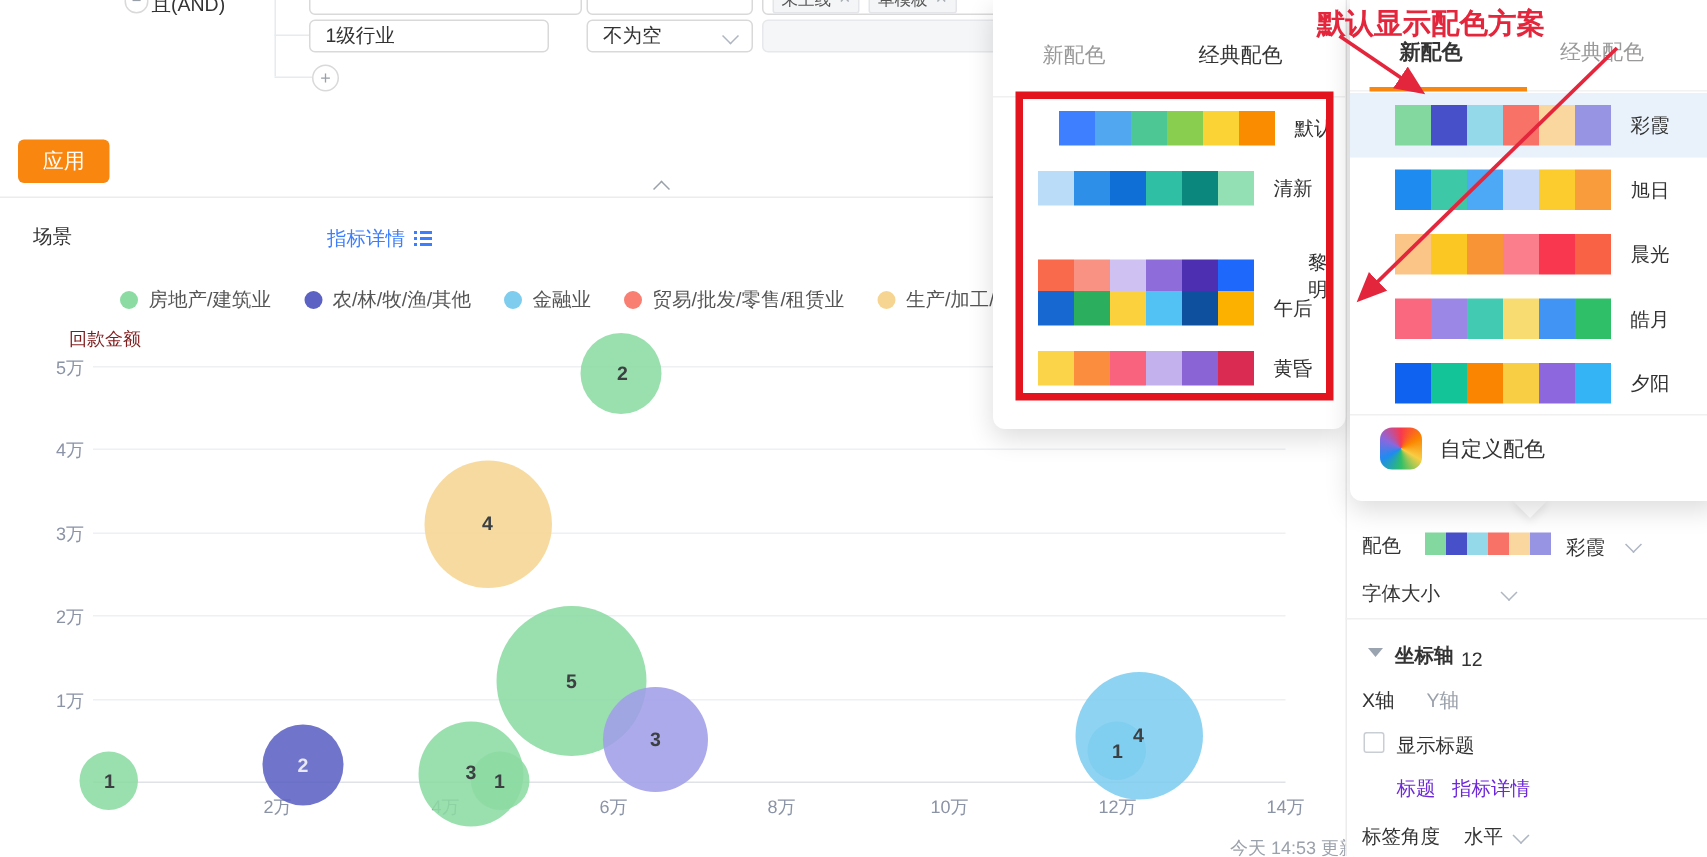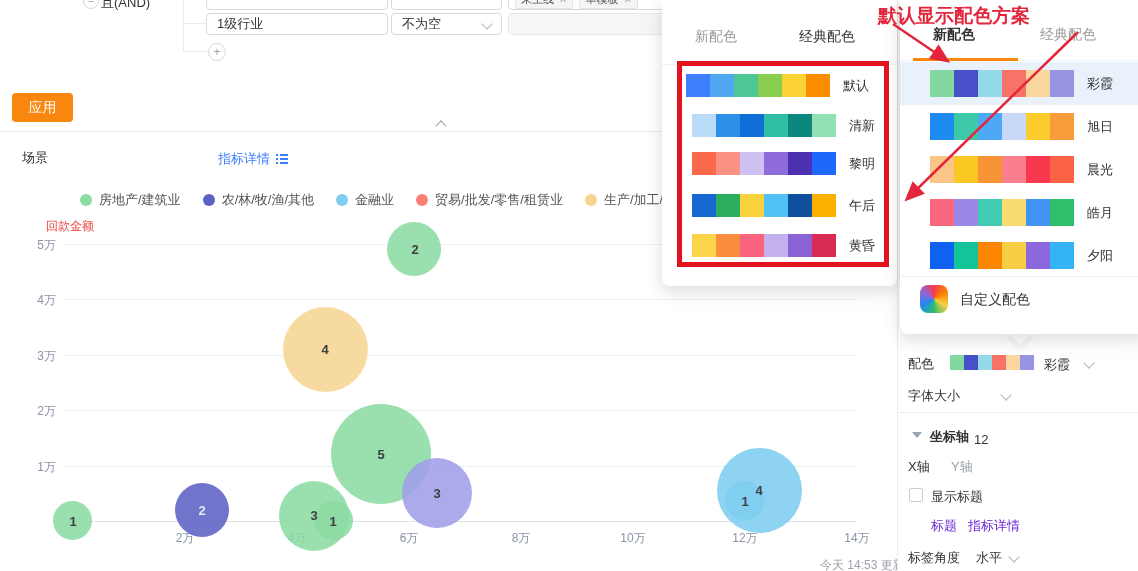--- a/index.html
+++ b/index.html
@@ -55,21 +55,21 @@
       <span class="tag">
           <span>未上线</span>
           <span class="x">✕</span>
         </span>
       <span class="tag">
           <span>单模板</span>
           <span class="x">✕</span>
         </span>
     </div>
 
-    <div class="box" style="left:206px;top:13px;width:182px;height:22px;">
+    <div class="box" style="left:206px;top:13px;width:160px;height:22px;">
       <span>1级行业</span>
     </div>
     <div class="box" style="left:391px;top:13px;width:111px;height:22px;justify-content:space-between;">
       <span>不为空</span>
       <span class="chev"></span>
     </div>
     <div class="box" style="left:508px;top:13px;width:250px;height:22px;background:#F5F6F7;border-color:#E6E8EB;"></div>
 
     <div class="circle-btn" style="left:208px;top:43px;width:16px;height:16px;font-size:12px;">+</div>
   </div>
@@ -109,21 +109,21 @@
         <span class="dot" style="background: rgb(248, 127, 114);"></span>
         <span>贸易/批发/零售/租赁业</span>
       </div>
       <div class="it">
         <span class="dot" style="background: rgb(246, 213, 146);"></span>
         <span>生产/加工/制造</span>
       </div>
     </div>
 
   <div>
-    <div class="abs" style="left:46px;top:218px;font-size:12px;color:#ef4444;">回款金额</div>
+    <div class="abs" style="left:46px;top:218px;font-size:12px;color:#7f1d1d;">回款金额</div>
     <div id="chart-layer">
         <div class="gridline" style="left: 62px; top: 244px; width: 795px;"></div>
         <div class="ytick" style="left: 10px; top: 237px;">5万</div>
         <div class="gridline" style="left: 62px; top: 299px; width: 795px;"></div>
         <div class="ytick" style="left: 10px; top: 292px;">4万</div>
         <div class="gridline" style="left: 62px; top: 355px; width: 795px;"></div>
         <div class="ytick" style="left: 10px; top: 348px;">3万</div>
         <div class="gridline" style="left: 62px; top: 410px; width: 795px;"></div>
         <div class="ytick" style="left: 10px; top: 403px;">2万</div>
         <div class="gridline" style="left: 62px; top: 466px; width: 795px;"></div>
@@ -188,21 +188,21 @@
   <div class="sb-label sb-grey" style="left:968px;top:517px;">指标详情</div>
   <div class="sb-label" style="left:908px;top:549px;">标签角度</div>
   <div class="sb-label" style="left:976px;top:549px;">水平</div>
   <span class="chev abs" style="left:1010px;top:553px;"></span>
 
   <div class="popup" style="left:662px;top:0;width:235px;height:286px;border-radius:0 0 8px 8px;z-index:20;">
     <div class="abs" style="left:33px;top:28px;font-size:14px;color:#999;">新配色</div>
     <div class="abs" style="left:137px;top:28px;font-size:14px;color:#333;font-weight:500;">经典配色</div>
     <div class="line" style="left:0;top:64px;width:235px;height:1px;background:#F0F0F0;"></div>
     <div id="classic-rows">
-        <div class="scheme-row" style="left: 24px; top: 74px;">
+        <div class="scheme-row" style="left: 44px; top: 74px;">
           <div class="strip">
             <i style="width: 24px; height: 23px; background: rgb(61, 127, 255);"></i>
             <i style="width: 24px; height: 23px; background: rgb(82, 168, 240);"></i>
             <i style="width: 24px; height: 23px; background: rgb(77, 199, 148);"></i>
             <i style="width: 24px; height: 23px; background: rgb(138, 206, 79);"></i>
             <i style="width: 24px; height: 23px; background: rgb(251, 211, 53);"></i>
             <i style="width: 24px; height: 23px; background: rgb(250, 140, 0);"></i>
           </div>
           <span class="scheme-name">默认</span>
         </div>
@@ -210,21 +210,21 @@
           <div class="strip">
             <i style="width: 24px; height: 23px; background: rgb(187, 220, 248);"></i>
             <i style="width: 24px; height: 23px; background: rgb(46, 143, 232);"></i>
             <i style="width: 24px; height: 23px; background: rgb(15, 111, 214);"></i>
             <i style="width: 24px; height: 23px; background: rgb(47, 191, 164);"></i>
             <i style="width: 24px; height: 23px; background: rgb(11, 135, 125);"></i>
             <i style="width: 24px; height: 23px; background: rgb(147, 224, 181);"></i>
           </div>
           <span class="scheme-name">清新</span>
         </div>
-        <div class="scheme-row" style="left: 30px; top: 152px;">
+        <div class="scheme-row" style="left: 30px; top: 166px; gap: 23px;">
           <div class="strip">
             <i style="width: 24px; height: 23px; background: rgb(249, 105, 76);"></i>
             <i style="width: 24px; height: 23px; background: rgb(250, 146, 132);"></i>
             <i style="width: 24px; height: 23px; background: rgb(207, 194, 242);"></i>
             <i style="width: 24px; height: 23px; background: rgb(142, 108, 217);"></i>
             <i style="width: 24px; height: 23px; background: rgb(77, 47, 178);"></i>
             <i style="width: 24px; height: 23px; background: rgb(30, 104, 252);"></i>
           </div>
           <span class="scheme-name">黎明</span>
         </div>

